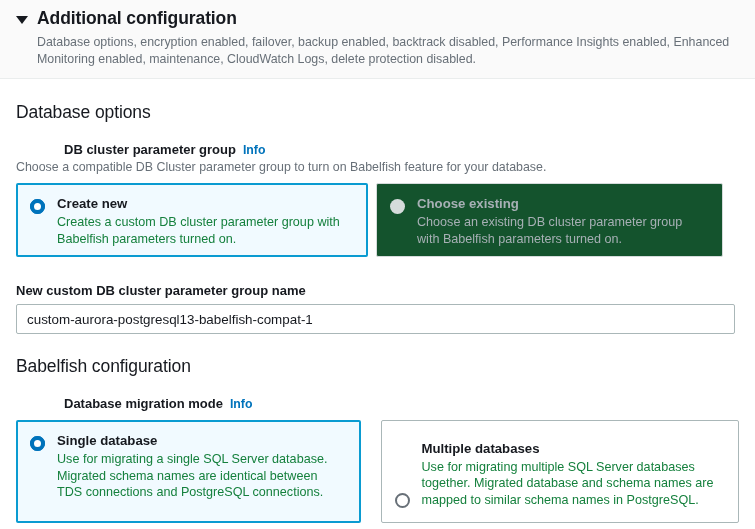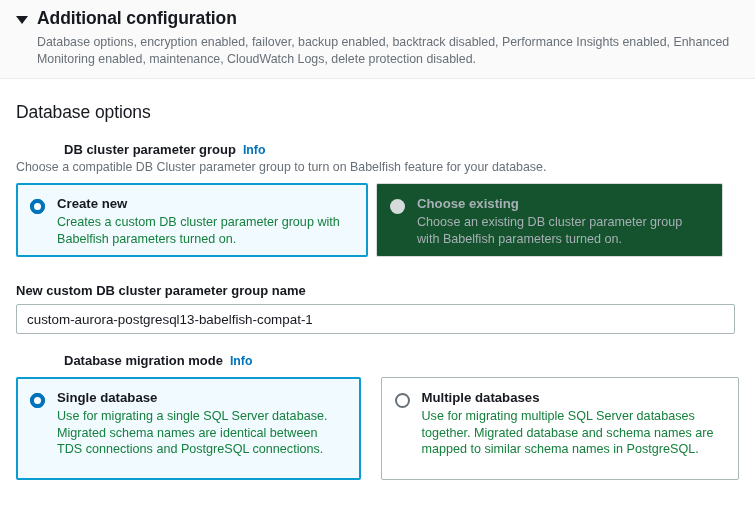--- a/index.html
+++ b/index.html
@@ -108,21 +108,21 @@
   }
   .radio-card.disabled {
     background: #14532d;
     border-color: #d5dbdb;
     cursor: default;
   }
 
   .card-pg { width: 352px; height: 74px; }
   .card-pg.second { width: 347px; }
   .card-mode { width: 345px; height: 103px; }
-  .card-mode.second { width: 359px; }
+  .card-mode.second { width: 359px; align-items: flex-end; }
 
   .radio {
     width: 15px; height: 15px;
     border-radius: 50%;
     border: 2px solid #687078;
     background: #fff;
     flex: none;
     margin-top: 3px;
     position: relative;
   }
@@ -219,20 +219,21 @@
       </span>
     </div>
 
   </div>
 
   
   <div class="input-label">New custom DB cluster parameter group name</div>
   <input class="text-input" type="text" value="custom-aurora-postgresql13-babelfish-compat-1" style="">
 
   
+  <h2 class="section-h tight">Babelfish configuration</h2>
 
   <div class="field-label-row">
     <span class="field-label">Database migration mode</span>
     <a class="info-link">Info</a>
   </div>
 
   <div class="card-row wide">
 
     <div class="radio-card selected card-mode">
       <span class="radio checked"></span>

